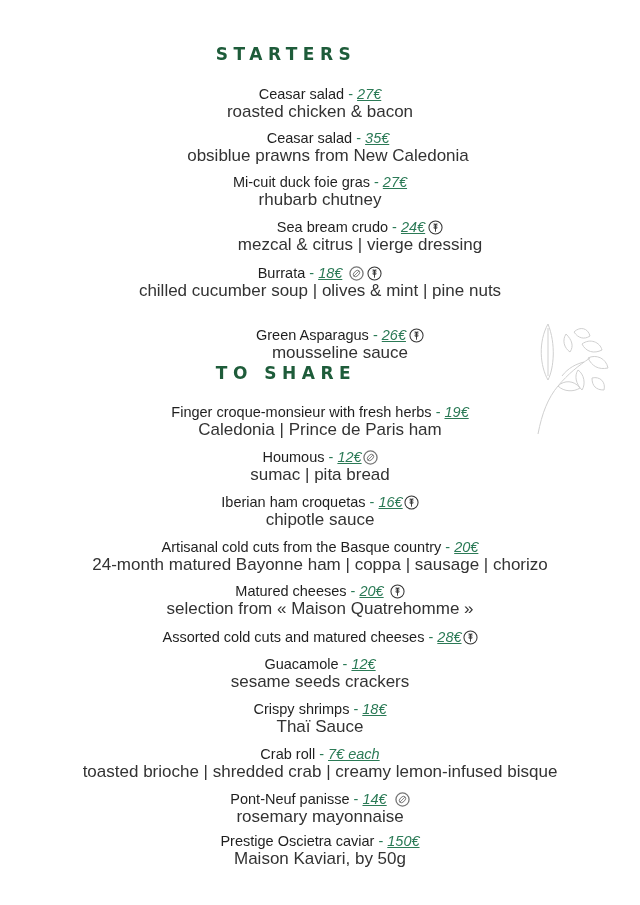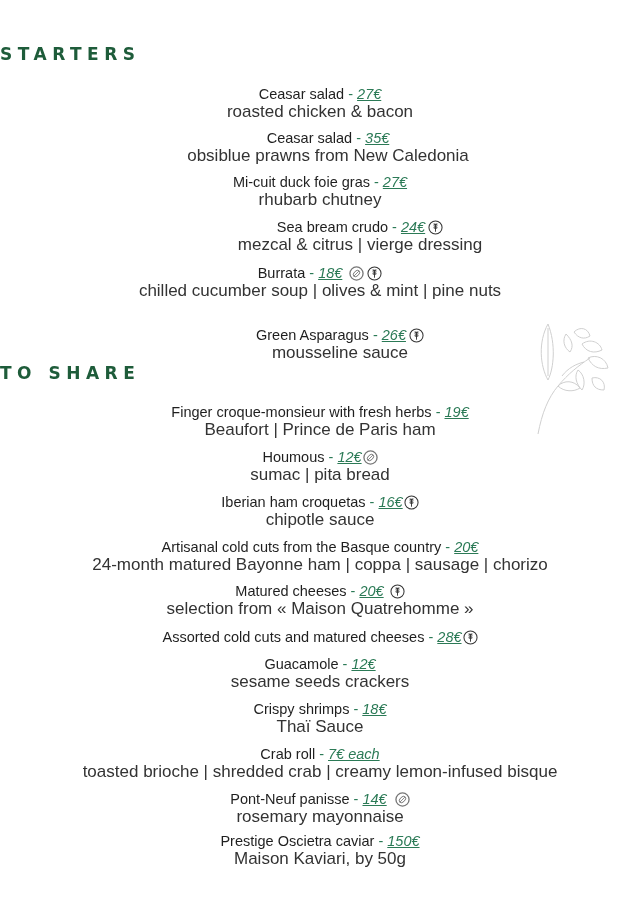--- a/index.html
+++ b/index.html
@@ -2,21 +2,21 @@
 <html><head>
   <meta charset="utf-8">
   <style>
     html, body { margin: 0; padding: 0; background: #ffffff; }
     body {
       width: 640px; height: 905px; position: relative; overflow: hidden;
       font-family: "Liberation Sans", "DejaVu Sans", sans-serif;
       color: #222222;
     }
     .section-title {
-      position: absolute; left: 0; width: 572px; 
+      position: absolute; left: 0; width: 572px; text-align: center;
       font-family: "DejaVu Sans", sans-serif;
       font-weight: bold; font-size: 17px; letter-spacing: 5.5px;
       color: #1e5c3a;
     }
     .item { position: absolute; left: 0; width: 640px; text-align: center; }
     .item-line {
       font-size: 14.5px; line-height: 18px; color: #1f1f1f; white-space: nowrap;
     }
     .price { font-style: italic; color: #2b7a56; text-decoration: underline; }
     .sep { color: #2b7a56; }
@@ -97,21 +97,21 @@
       <path d="M58 60 C66 58 72 64 70 72 C62 72 58 68 58 60 Z"></path>
       <path d="M28 58 C34 50 42 46 50 44"></path>
     </g>
   </svg>
 </div>
 
 <div class="section-title" style="top:363px;">TO SHARE</div>
 
 <div class="item" style="top:403px;">
   <div class="item-line"><span>Finger croque-monsieur with fresh herbs</span><span class="sep"> - </span><span class="price">19€</span></div>
-  <div class="desc">Beaufort | Prince de Paris ham</div>
+  <div class="desc">Caledonia | Prince de Paris ham</div>
 </div>
 
 <div class="item" style="top:448px;">
   <div class="item-line"><span>Houmous</span><span class="sep"> - </span><span class="price">12€</span><span class="icon" style="margin-left:1px;"><svg viewBox="0 0 16 16">
           <circle cx="8" cy="8" r="7" fill="none" stroke="#777" stroke-width="1.4"></circle>
           <ellipse cx="8" cy="8" rx="2.6" ry="4" transform="rotate(45 8 8)" fill="none" stroke="#777" stroke-width="1"></ellipse>
           <line x1="5" y1="11" x2="10.5" y2="5.5" stroke="#777" stroke-width="0.9"></line>
         </svg></span></div>
   <div class="desc">sumac | pita bread</div>
 </div>

